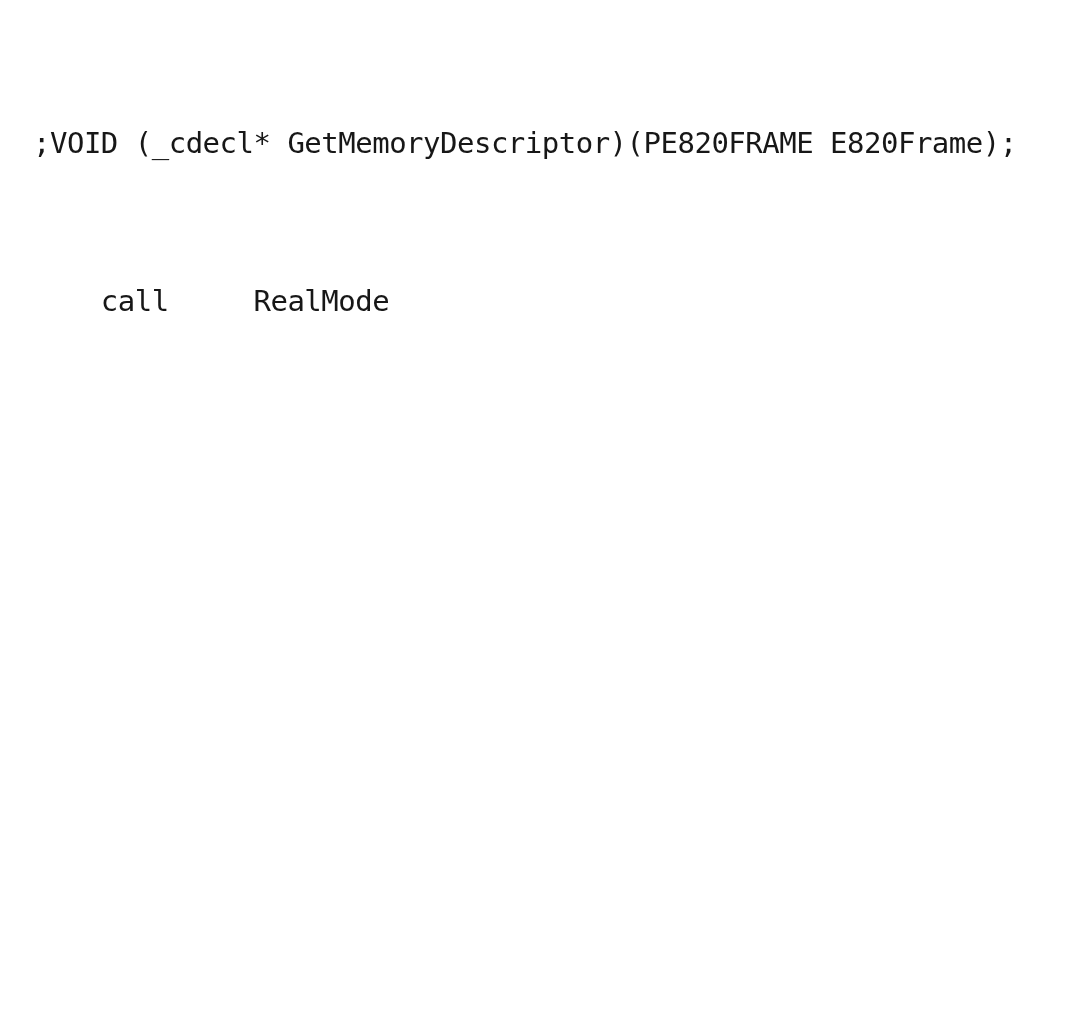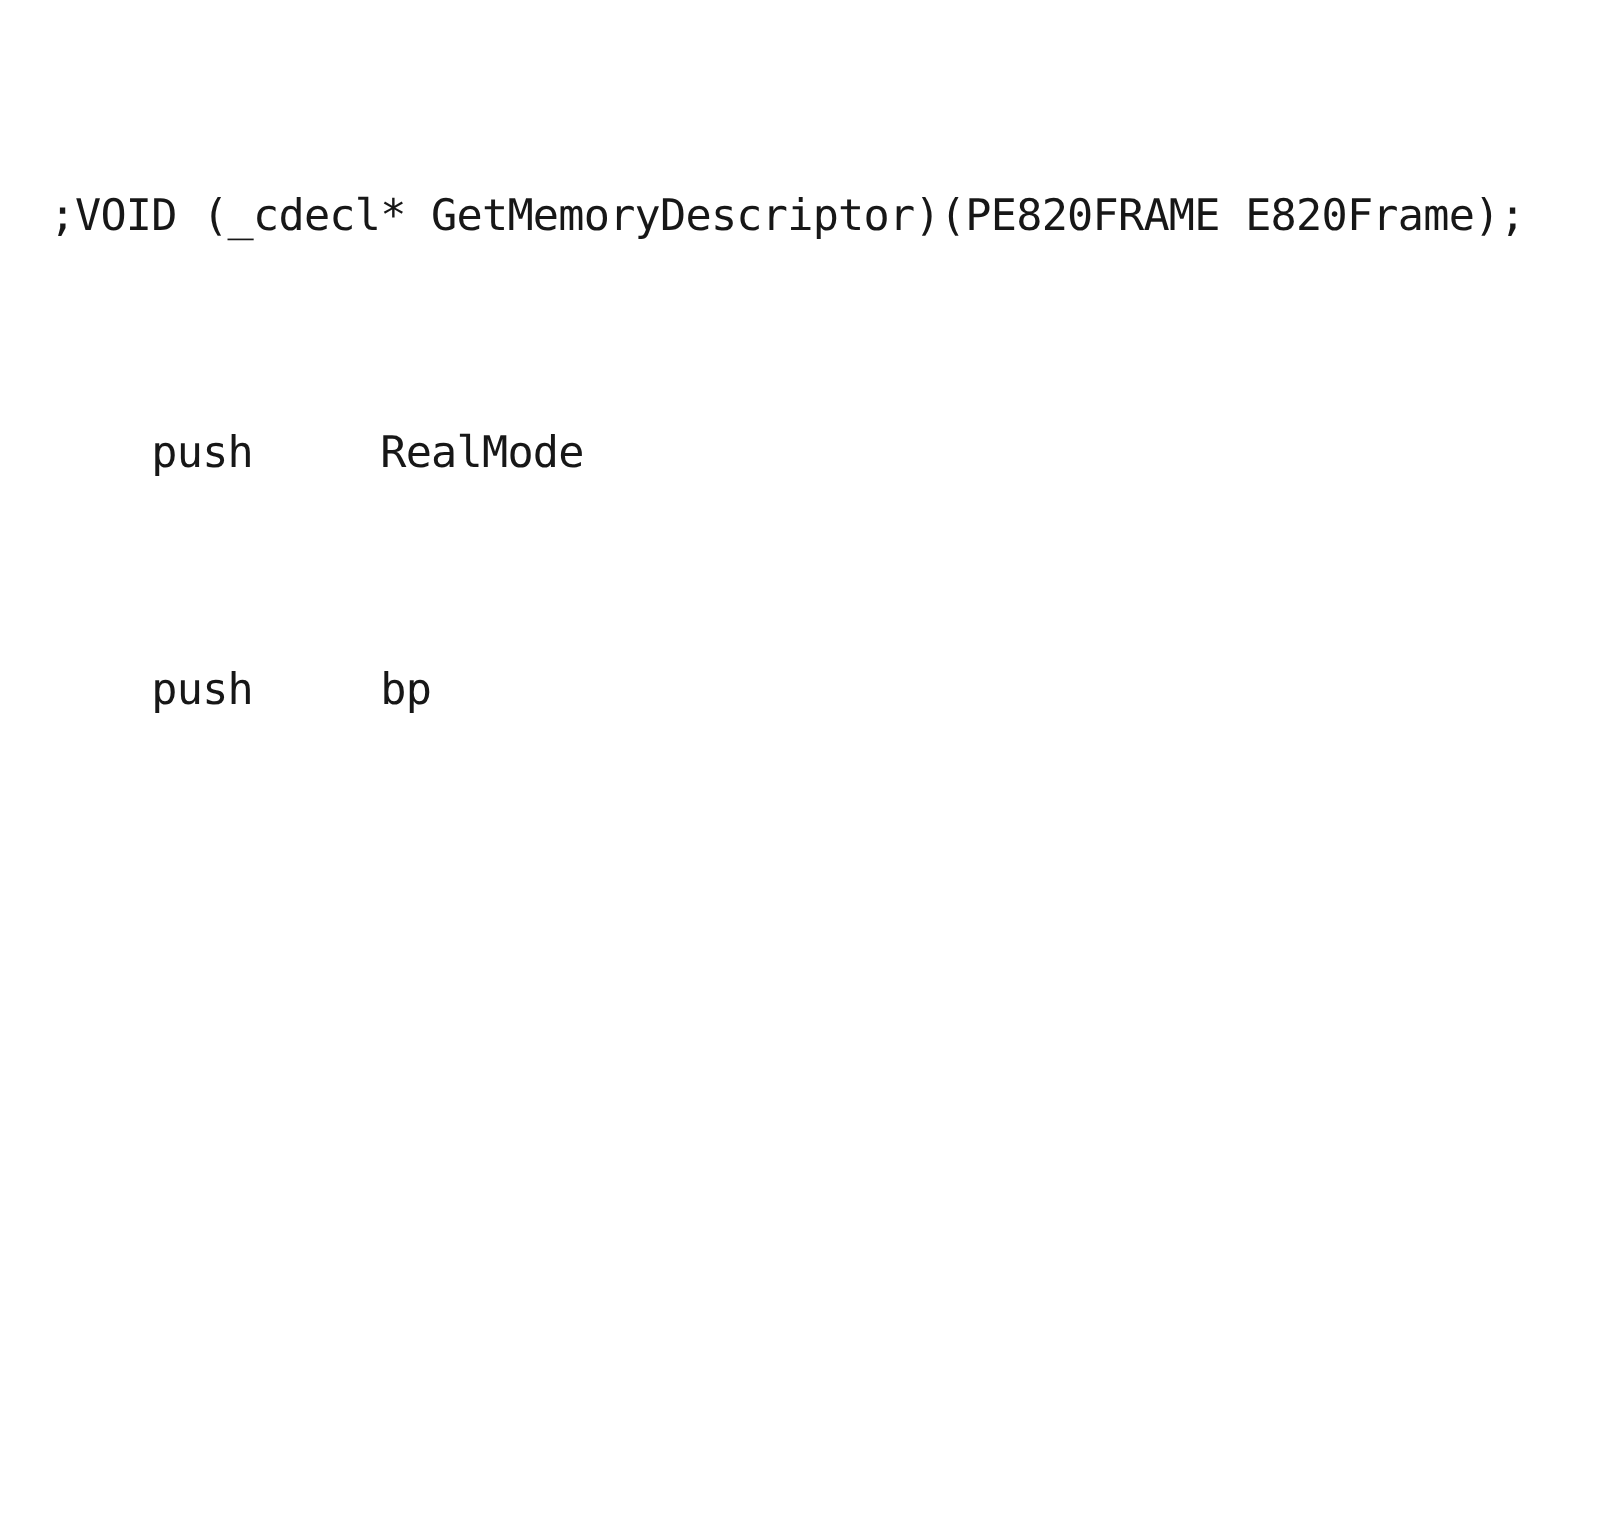--- a/index.html
+++ b/index.html
@@ -26,22 +26,21 @@
     .code-line {
       height: 52.6px;
     }
   </style>
 </head>
 <body>
 
 <div class="page">
   <div class="code-listing">
     <div class="code-line">;VOID (_cdecl* GetMemoryDescriptor)(PE820FRAME E820Frame);</div>
-    <div class="code-line">    push     RealMode</div>
-    <div class="code-line">    push     bp</div>
+    <div class="code-line">    call     RealMode</div>
     
     
     
     
     
     
     
     
     
     

